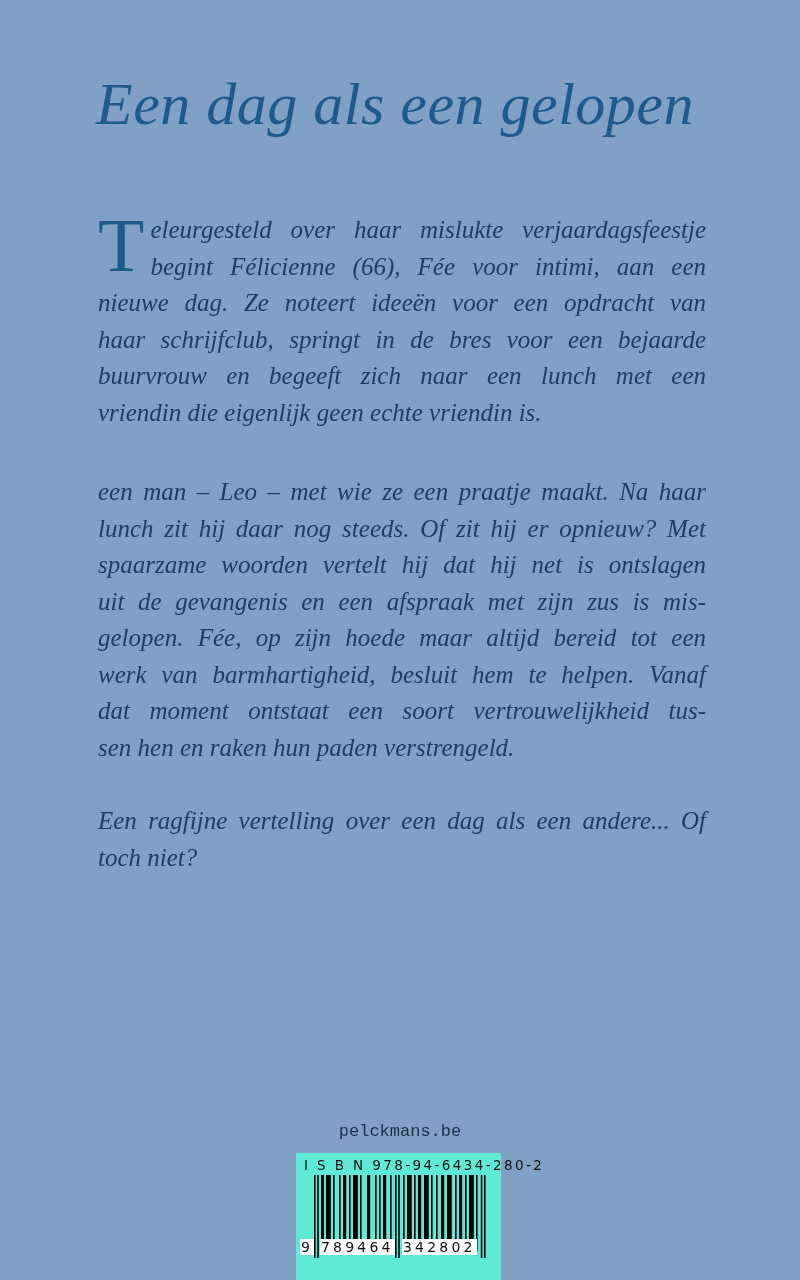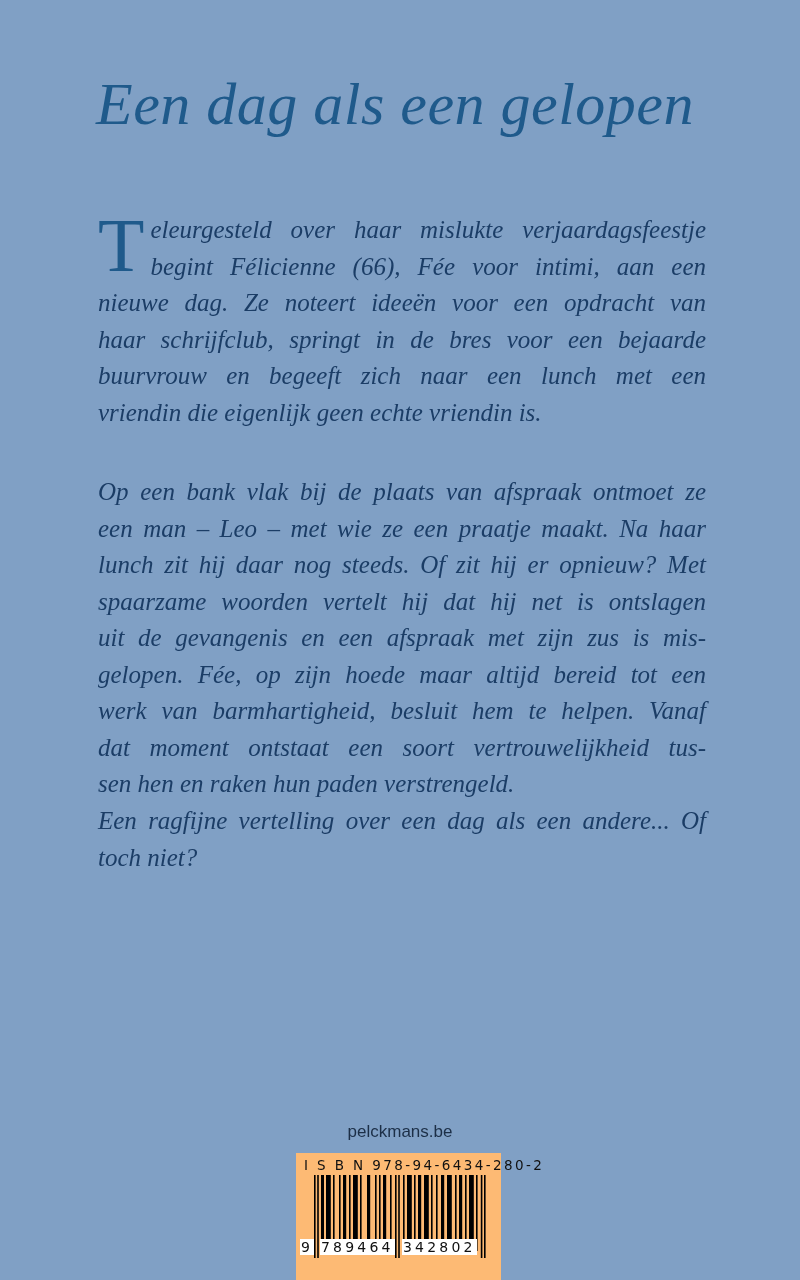--- a/index.html
+++ b/index.html
@@ -23,26 +23,26 @@
   .p2 { top: 474px; text-align: left; }
   .p3 { top: 803px; text-align: left; }
   .line { display: block; white-space: nowrap; font-style: italic; }
   .justify { text-align: justify; text-align-last: justify; }
   .dropcap {
     float: left; font-size: 76px; line-height: 58px;
     color: #1f5a8b; margin: 4px 6px 0 0; height: 60px;
   }
   .publisher {
     position: absolute; left: 300px; top: 1122px; width: 200px;
-    text-align: center; font-family: Liberation Sans, sans-serif;
+    text-align: center; font-family: Liberation Mono, monospace;
     font-size: 17px; color: #1c2f47;
   }
   .barcode-box {
     position: absolute; left: 296px; top: 1153px; width: 205px; height: 127px;
-    background: #fdba74;
+    background: #5eead4;
   }
   .isbn {
     position: absolute; left: 8px; top: 4px; font-family: "DejaVu Sans", sans-serif;
     font-size: 13.5px; color: #111; letter-spacing: 2.4px; white-space: nowrap;
   }
   .bars {
     position: absolute; left: 18px; top: 22px; width: 172px; height: 83px;
   }
   .bar-digits {
     position: absolute; left: 0; top: 86px; width: 205px; height: 20px;
@@ -59,21 +59,20 @@
   <span class="dropcap">T</span>
   <span class="line justify">eleurgesteld over haar mislukte verjaardagsfeestje</span>
   <span class="line justify">begint Félicienne (66), Fée voor intimi, aan een</span>
   <span class="line justify" style="clear:left">nieuwe dag. Ze noteert ideeën voor een opdracht van</span>
   <span class="line justify">haar schrijfclub, springt in de bres voor een bejaarde</span>
   <span class="line justify">buurvrouw en begeeft zich naar een lunch met een</span>
   <span class="line">vriendin die eigenlijk geen echte vriendin is.</span>
 </div>
 
 <div class="body-text p2">
-  <span class="line justify">Op een bank vlak bij de plaats van afspraak ontmoet ze</span>
   <span class="line justify">een man – Leo – met wie ze een praatje maakt. Na haar</span>
   <span class="line justify">lunch zit hij daar nog steeds. Of zit hij er opnieuw? Met</span>
   <span class="line justify">spaarzame woorden vertelt hij dat hij net is ontslagen</span>
   <span class="line justify">uit de gevangenis en een afspraak met zijn zus is mis-</span>
   <span class="line justify">gelopen. Fée, op zijn hoede maar altijd bereid tot een</span>
   <span class="line justify">werk van barmhartigheid, besluit hem te helpen. Vanaf</span>
   <span class="line justify">dat moment ontstaat een soort vertrouwelijkheid tus-</span>
   <span class="line">sen hen en raken hun paden verstrengeld.</span>
 </div>
 

